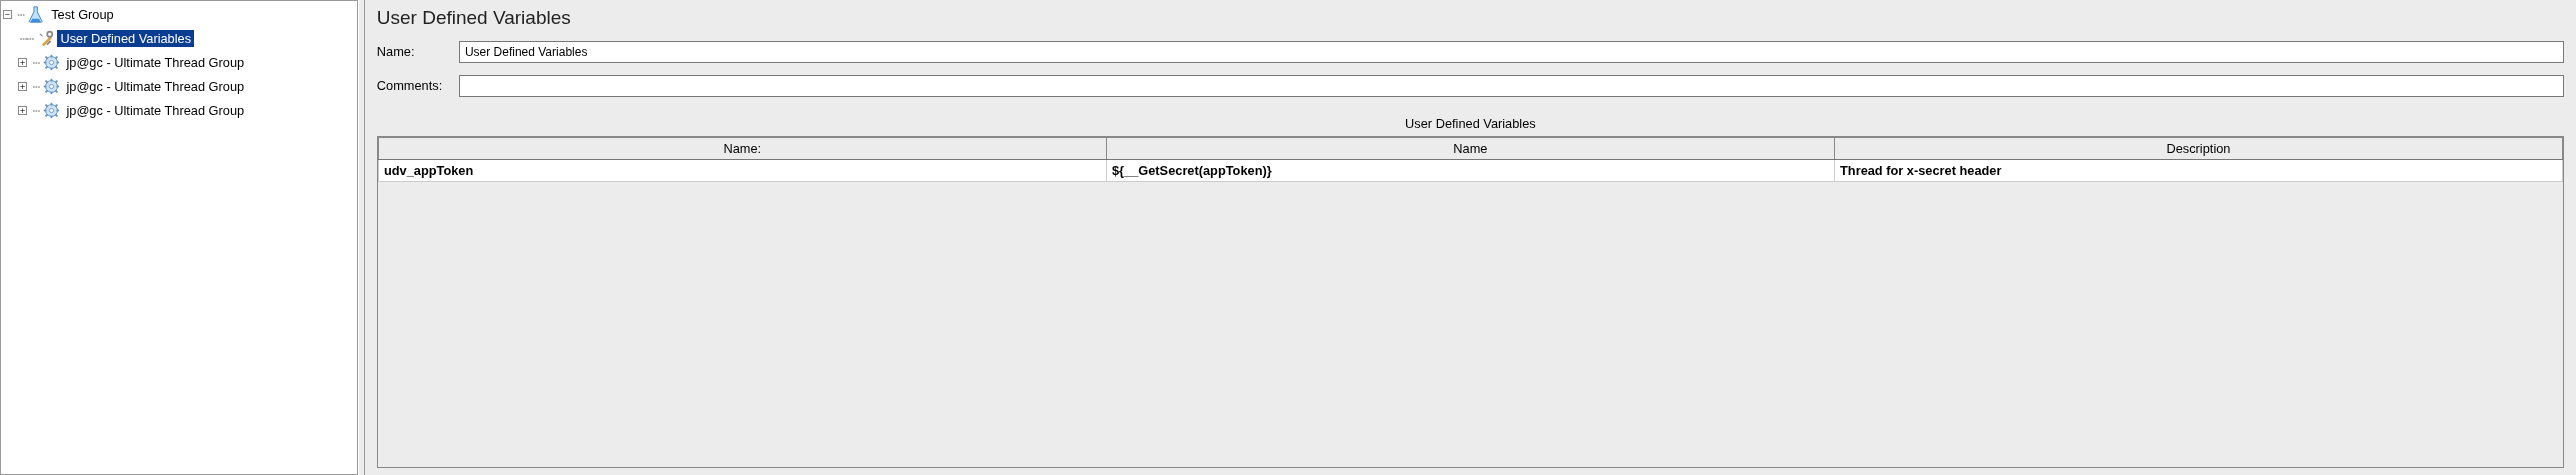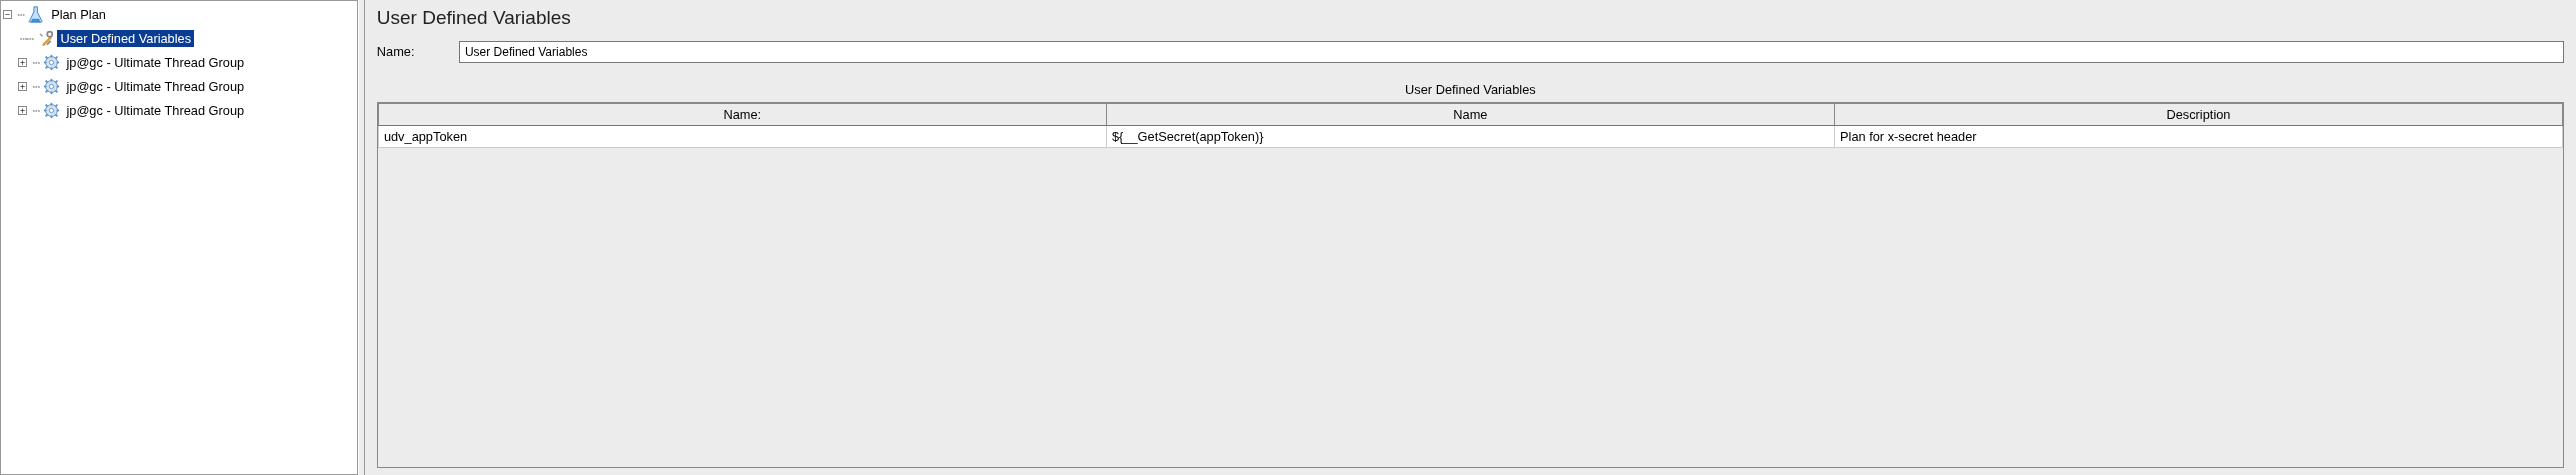--- a/index.html
+++ b/index.html
@@ -131,20 +131,21 @@
       padding: 3.4px;
       text-align: center;
     }
     .var-table td {
       border: 0.9px solid #ccc;
       padding: 2.6px 5.1px;
       font-size: 12.8px;
       text-align: left;
       background: #fff;
       height: 20.4px;
+      font-weight: bold;
     }
     .table-wrap {
       border: 0.9px solid #888;
       background: #ececec;
       flex: 1;
       overflow: auto;
     }
     .table-filler {
       background: #ececec;
       height: 221px;
@@ -156,21 +157,21 @@
 <div class="tree-panel">
   <div class="tree-node">
     <span class="tree-toggle">−</span>
     <span class="tree-conn">⋯</span>
     <span class="tree-icon">
       <svg width="15.3" height="17" viewBox="0 0 18 20">
         <path d="M7 1 h4 v6 l5 10 a1 1 0 0 1 -1 2 h-12 a1 1 0 0 1 -1 -2 l5 -10 z" fill="#bfe3ff" stroke="#2b6fb3" stroke-width="1"></path>
         <path d="M5 15 h8 l2 4 h-12 z" fill="#3b8fd8"></path>
       </svg>
     </span>
-    <span class="tree-label">Plan Plan</span>
+    <span class="tree-label">Test Group</span>
   </div>
 
   <div class="tree-node indent1">
     <span class="tree-conn">⋯⋯</span>
     <span class="tree-icon">
       <svg width="17" height="17" viewBox="0 0 20 20">
         <rect x="2" y="12" width="14" height="3" rx="1" fill="#d8a040" transform="rotate(-45 10 10)"></rect>
         <path d="M4 4 l3 3 l-1 1 l-3 -3 z" fill="#888"></path>
         <circle cx="15" cy="5" r="3" fill="none" stroke="#888" stroke-width="2"></circle>
         <rect x="13" y="12" width="2" height="6" fill="#888" transform="rotate(45 14 15)"></rect>
@@ -249,36 +250,40 @@
 <div class="splitter"></div>
 
 <div class="content-panel">
   <div class="panel-title">User Defined Variables</div>
 
   <div class="form-row">
     <label class="form-label">Name:</label>
     <input class="form-input" type="text" value="User Defined Variables" style="">
   </div>
 
+  <div class="form-row">
+    <label class="form-label">Comments:</label>
+    <input class="form-input" type="text" value="" style="">
+  </div>
 
   <div class="section-title">User Defined Variables</div>
 
   <div class="table-wrap">
     <table class="var-table">
       <thead>
         <tr>
           <th>Name:</th>
           <th>Name</th>
           <th>Description</th>
         </tr>
       </thead>
       <tbody>
         <tr>
           <td>udv_appToken</td>
           <td>${__GetSecret(appToken)}</td>
-          <td>Plan for x-secret header</td>
+          <td>Thread for x-secret header</td>
         </tr>
       </tbody>
     </table>
     <div class="table-filler"></div>
   </div>
 </div>
 
 
 </body></html>

